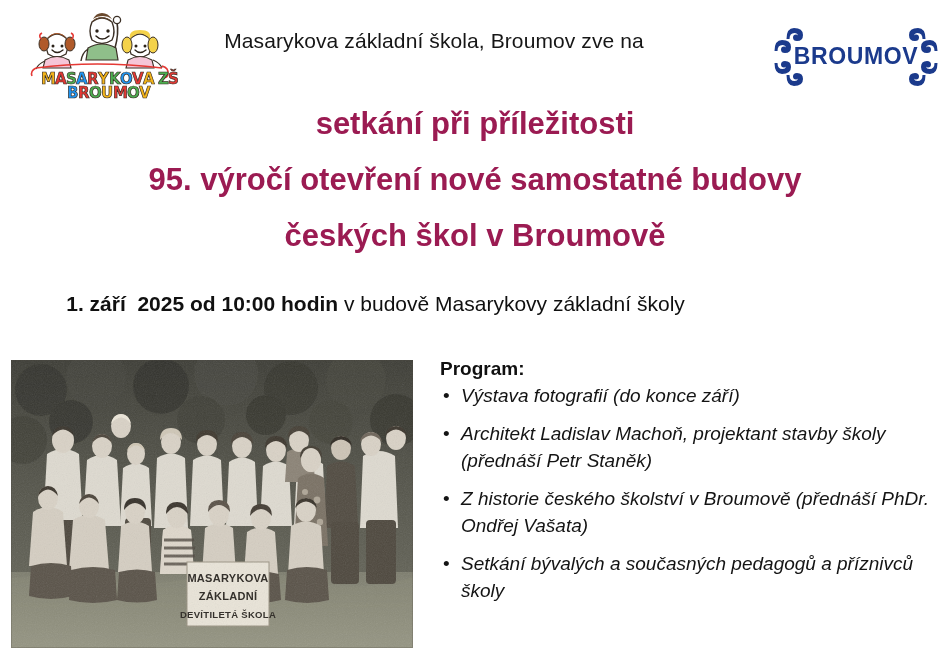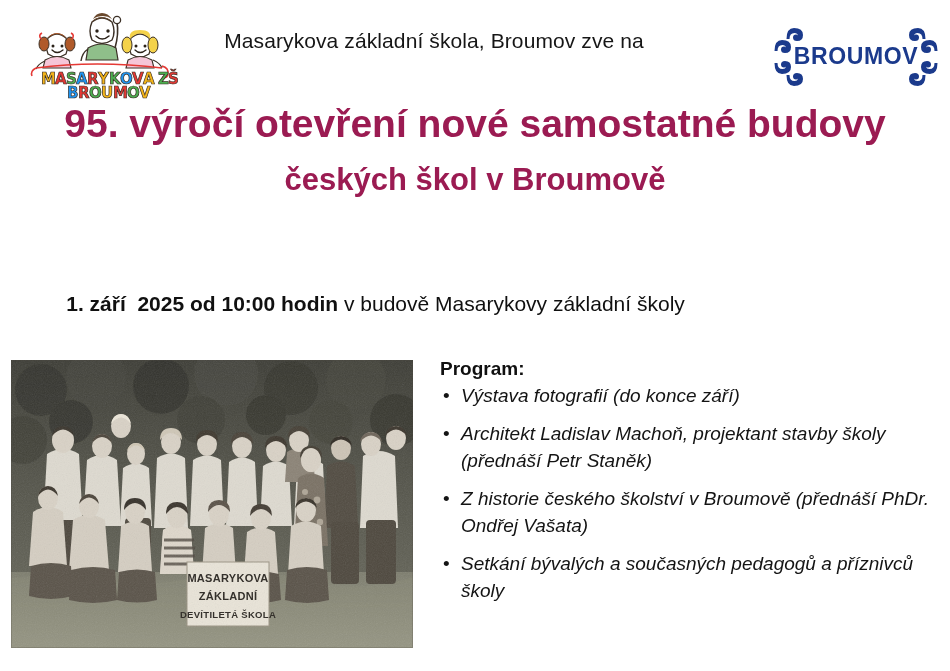--- a/index.html
+++ b/index.html
@@ -62,21 +62,21 @@
     position: absolute;
     left: 0;
     top: 96px;
     width: 950px;
     text-align: center;
     color: #9B1B52;
     font-weight: bold;
   }
   .headline .h-line { display: block; }
   .h1 { font-size: 31px; line-height: 56px; }
-  .h2 { font-size: 39px; line-height: 56px; }
+  .h2 { font-size: 31px; line-height: 56px; }
   .h3 { font-size: 31px; line-height: 56px; }
 
   
   .datetime-line {
     position: absolute;
     left: 0;
     top: 289px;
     width: 751px;
     text-align: center;
     font-size: 21px;
@@ -240,20 +240,21 @@
           <path d="M6 14 q9 0 9 7 q0 6 -6 6 q-4 0 -4 -3.5 q0 -3 3 -3 q1.5 0 2 1 q-.5 -2.5 -3.5 -2.5 q-5 0 -5 6 l-3 0 q0 -11 7.5 -11z"></path>
         </g>
       </g>
       <text x="90" y="48" text-anchor="middle" font-family="'Liberation Sans', sans-serif" font-weight="bold" font-size="23" letter-spacing="0.6" fill="#1B3A8C">BROUMOV</text>
     </svg>
   </div>
 
   <div class="invite-line">Masarykova základní škola, Broumov zve na</div>
 
   <div class="headline">
+    <span class="h-line h1">setkání při příležitosti</span>
     <span class="h-line h2">95. výročí otevření nové samostatné budovy</span>
     <span class="h-line h3">českých škol v Broumově</span>
   </div>
 
   <div class="datetime-line"><span class="dt-bold">1. září  2025 od 10:00 hodin</span><span class="dt-plain"> v budově Masarykovy základní školy</span></div>
 
   <div class="photo">
     <svg viewBox="0 0 402 288" xmlns="http://www.w3.org/2000/svg">
       <defs>
         <linearGradient id="treeBg" x1="0" y1="0" x2="0" y2="1">

